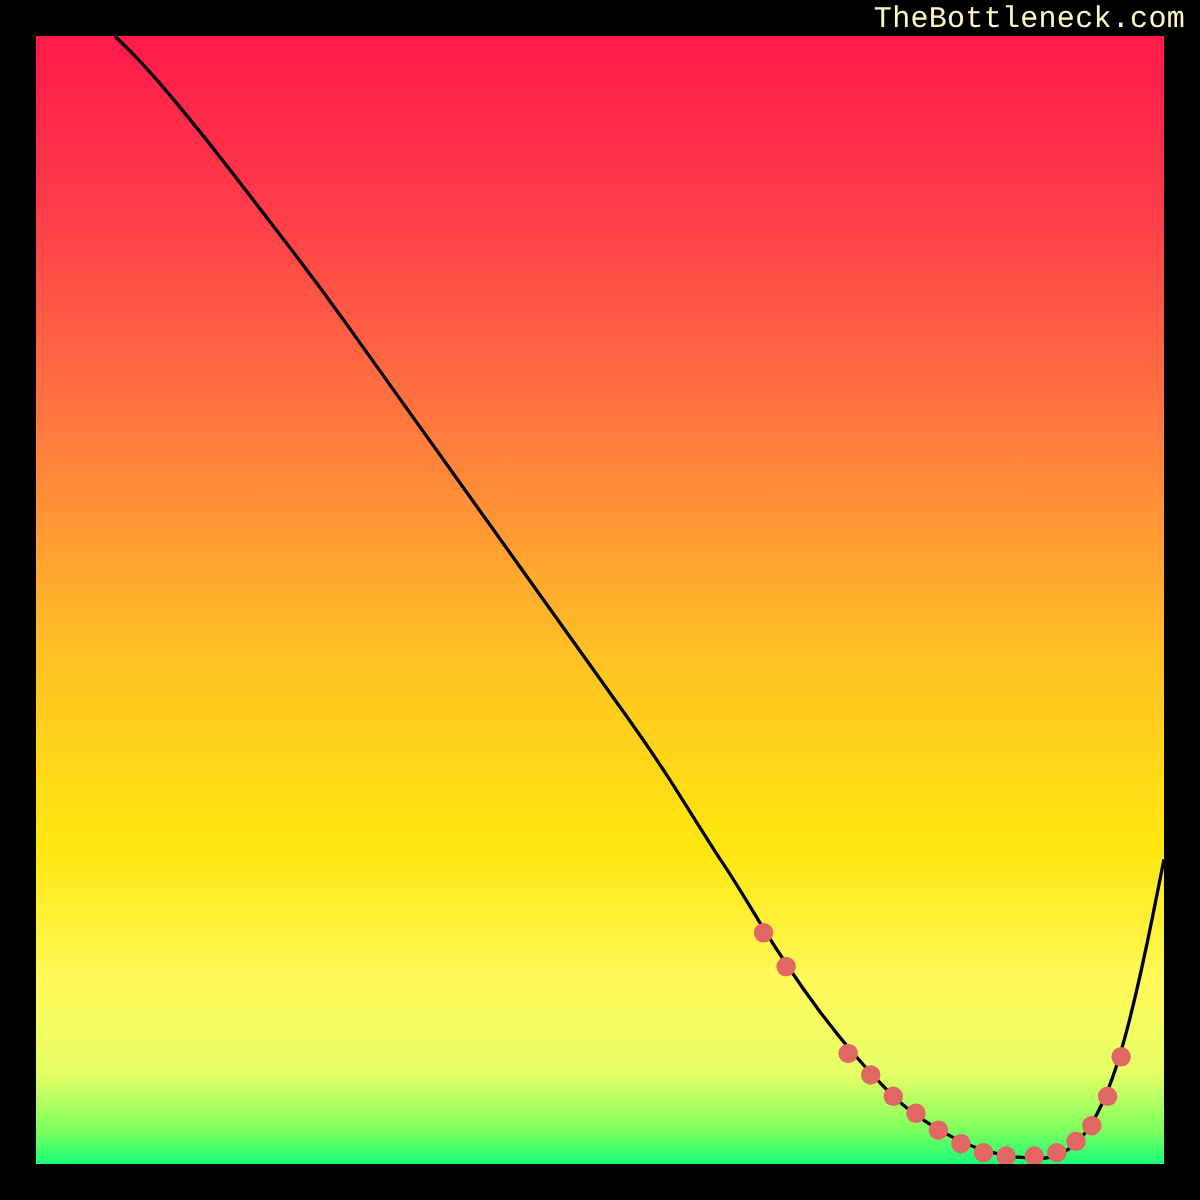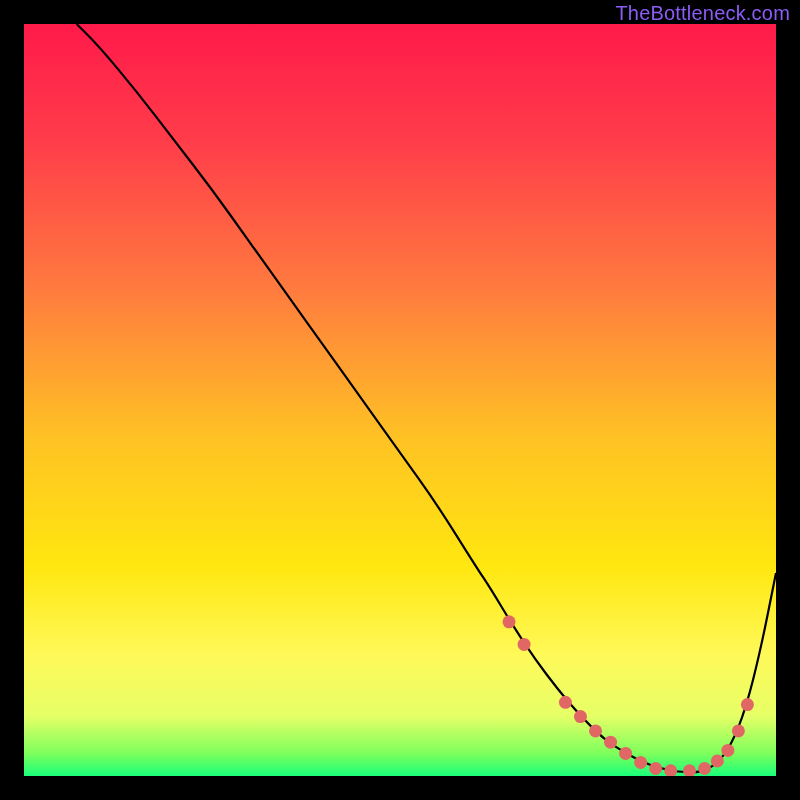--- a/index.html
+++ b/index.html
@@ -37,22 +37,22 @@
     position: absolute;
     left: 0;
     top: 0;
     width: 100%;
     height: 100%;
   }
   .watermark {
     position: absolute;
     top: 2px;
     right: 10px;
-    color: #8b5cf6;
-    font-family: Liberation Sans, sans-serif;
+    color: #fef9c3;
+    font-family: Liberation Mono, monospace;
     font-size: 20px;
     letter-spacing: 0.2px;
     user-select: none;
   }
 </style>
 </head>
 <body>
 
 <div class="frame">
   <div class="plot">

